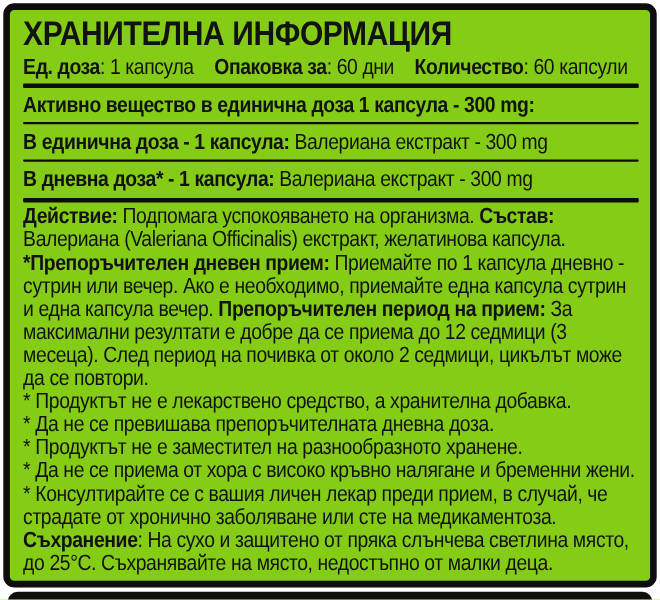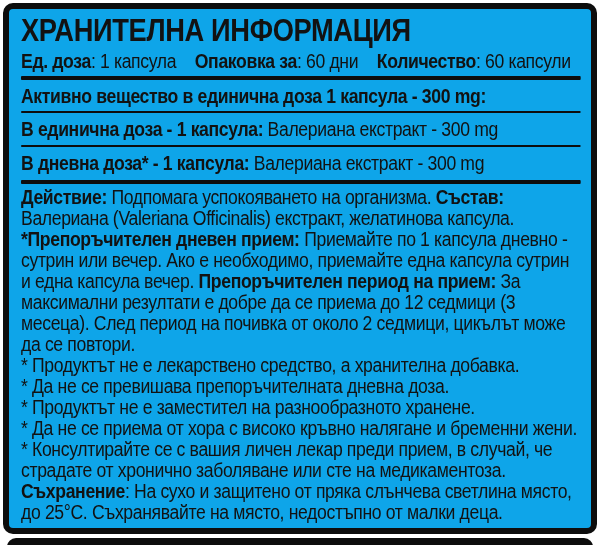--- a/index.html
+++ b/index.html
@@ -15,21 +15,21 @@
   }
   .label-box {
     position: absolute;
     left: 3px;
     top: 3px;
     width: 594px;
     height: 531px;
     box-sizing: border-box;
     border: 6px solid #0d0d0d;
     border-radius: 10px;
-    background: #0ea5e9;
+    background: #84cc16;
     padding: 3px 10px 4px 12px;
     overflow: hidden;
   }
   
   .squeeze {
     transform: scaleX(0.88);
     transform-origin: 0 0;
     width: 113.6%;
     letter-spacing: -0.4px;
   }

